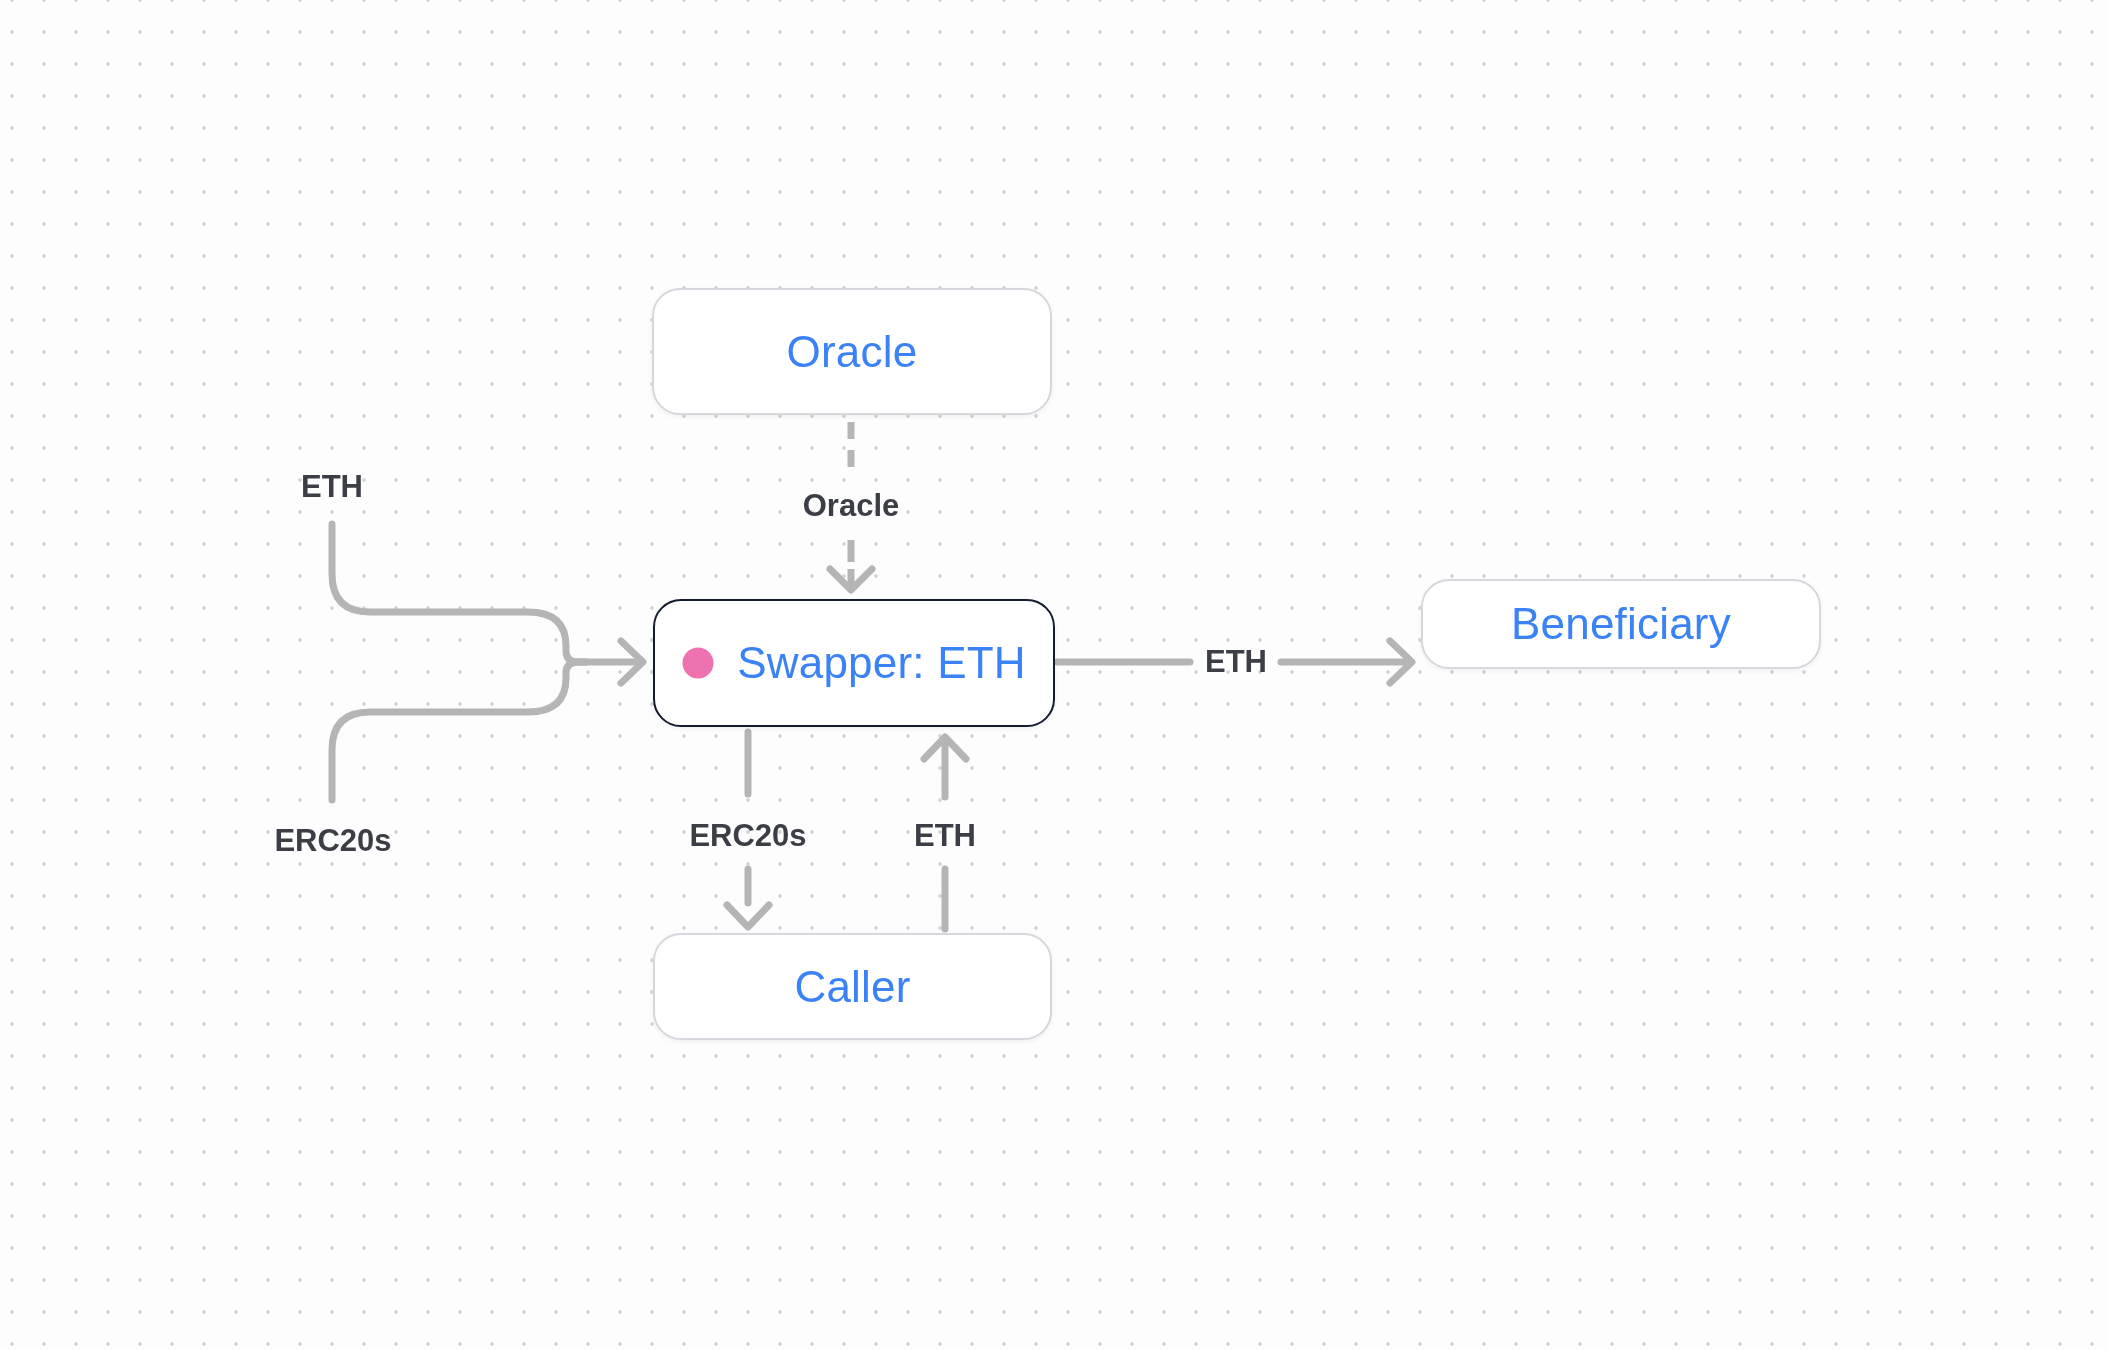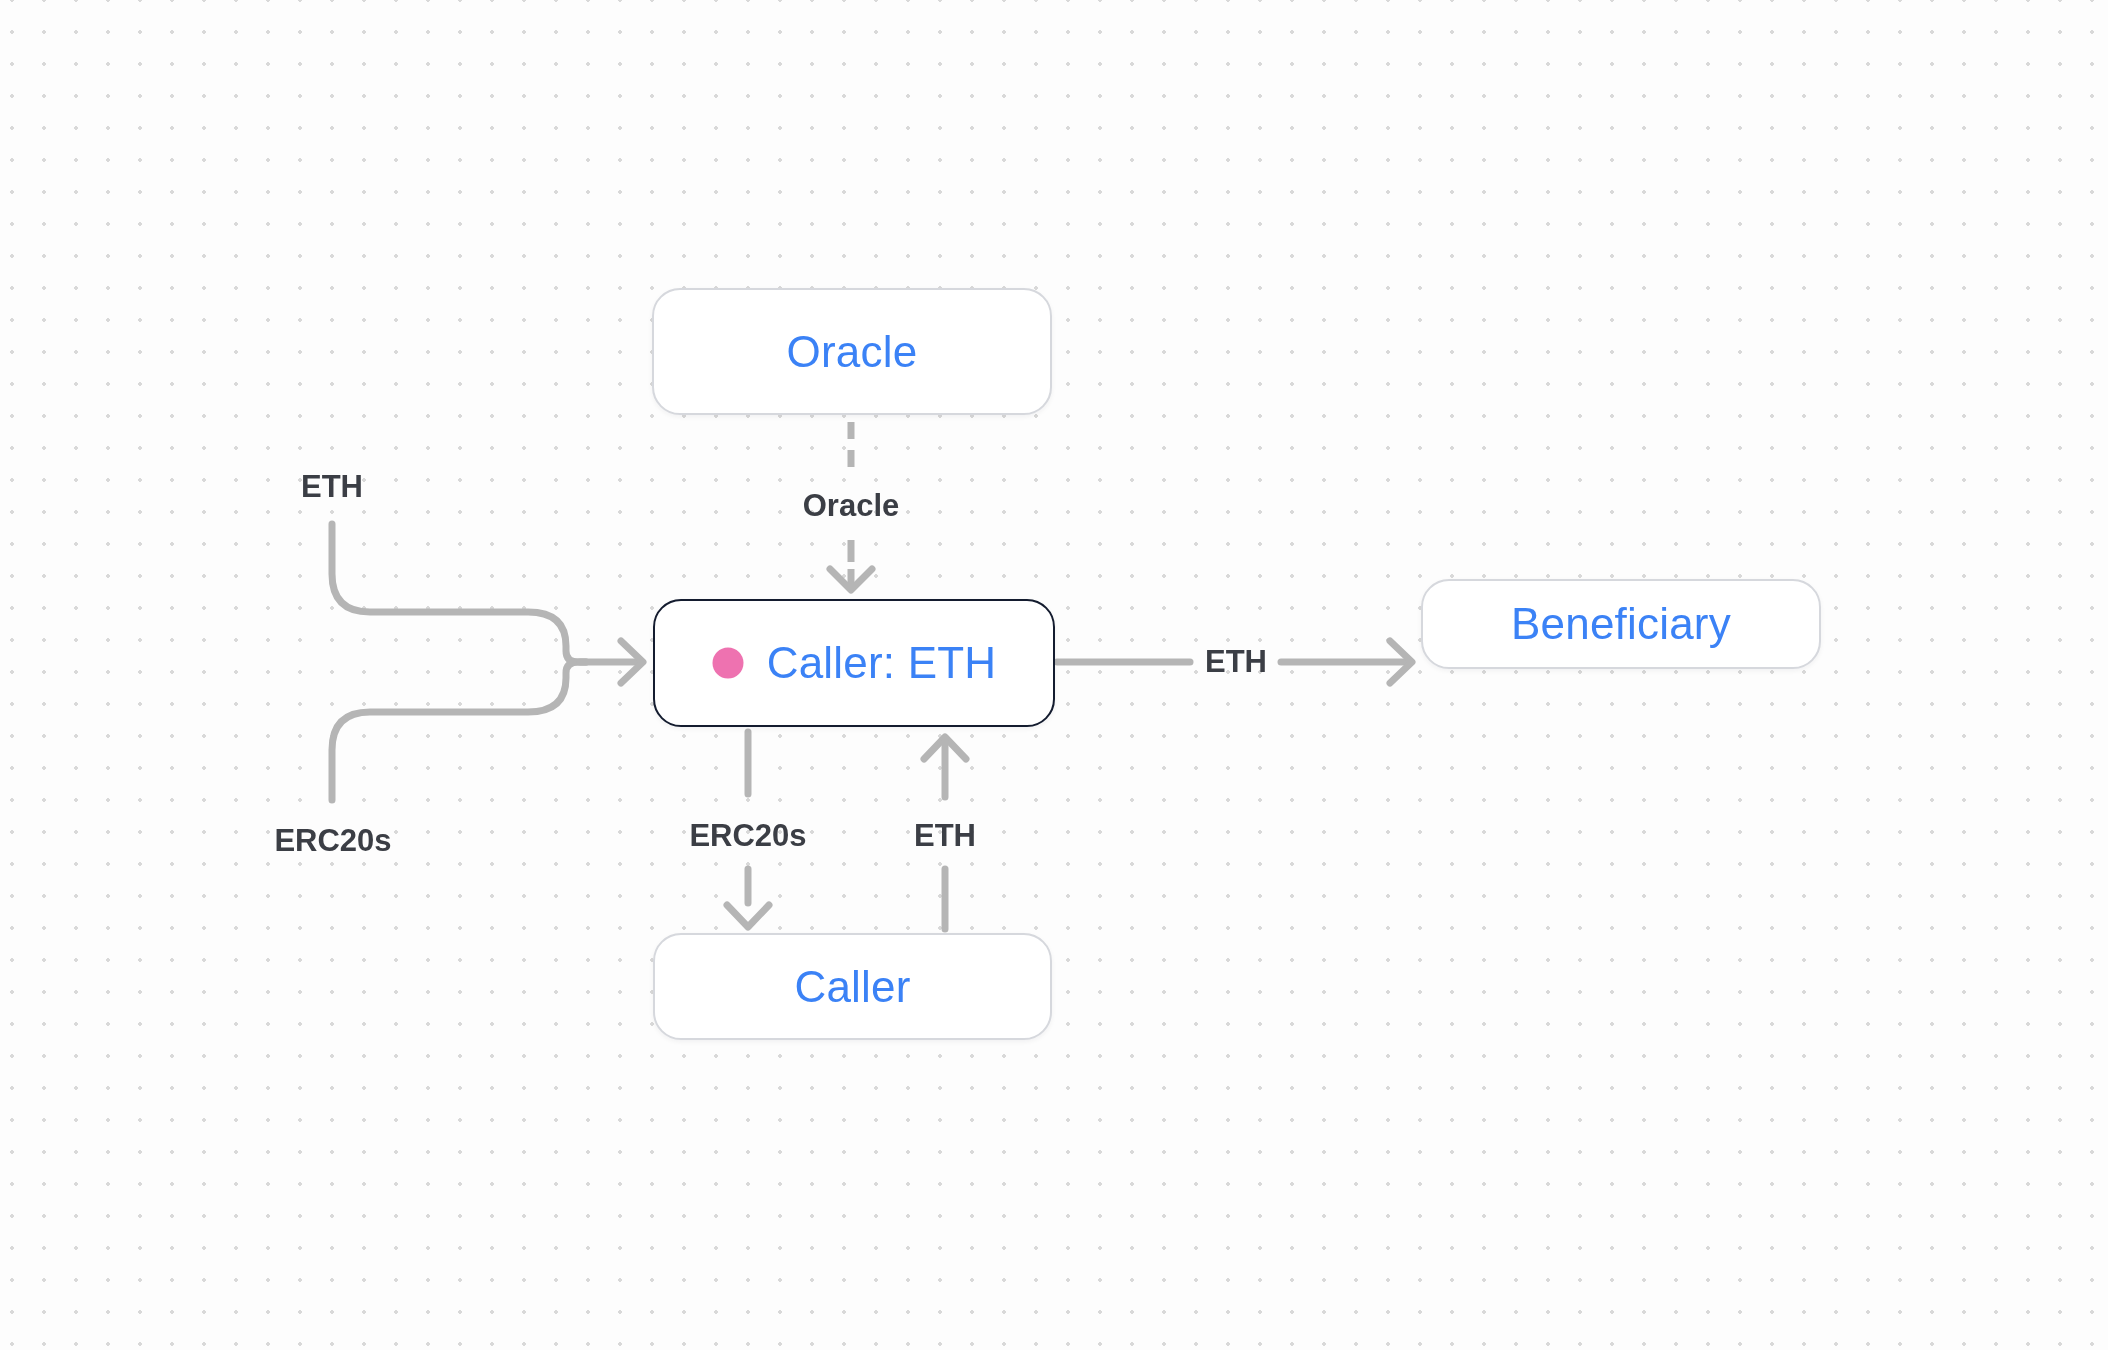--- a/index.html
+++ b/index.html
@@ -123,21 +123,21 @@
   </svg>
 
   <div class="node" id="node-oracle">
     <span class="node-label">Oracle</span>
   </div>
 
   <div class="node highlight" id="node-swapper">
     <svg class="dot" width="32" height="32" viewBox="0 0 32 32">
       <circle cx="16" cy="16" r="15.5" fill="#ee72b0"></circle>
     </svg>
-    <span class="node-label">Caller: ETH</span>
+    <span class="node-label">Swapper: ETH</span>
   </div>
 
   <div class="node" id="node-beneficiary">
     <span class="node-label">Beneficiary</span>
   </div>
 
   <div class="node" id="node-caller">
     <span class="node-label">Caller</span>
   </div>
 

